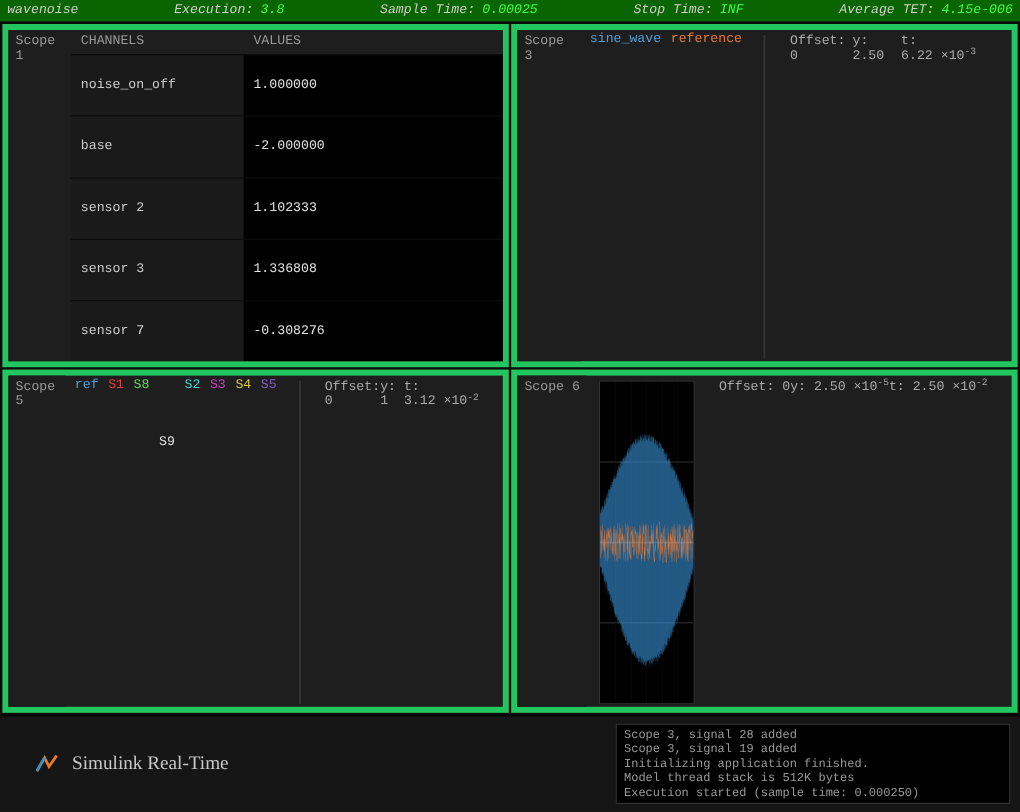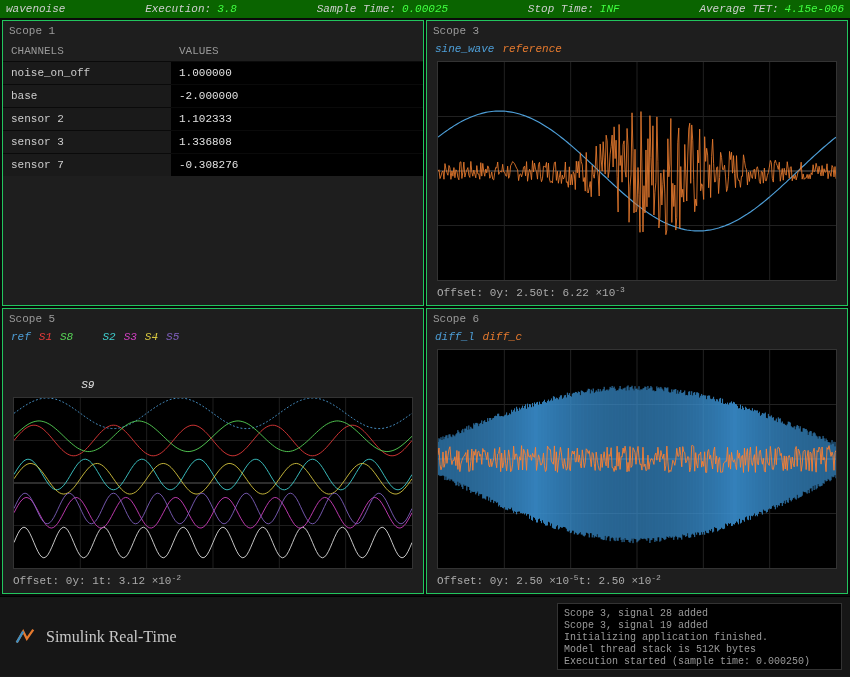--- a/index.html
+++ b/index.html
@@ -27,35 +27,33 @@
   display: grid;
   grid-template-columns: 1fr 1fr;
   grid-template-rows: 286px 286px;
   gap: 2px;
   padding: 2px;
   background: #0a0a0a;
 }
 .panel {
   background: #1e1e1e;
   display: flex;
-  flex-direction: column;
-  border: 1px solid #22c55e;
+  border: 5px solid #22c55e;
 }
 .panel-title {
   color: #9a9a9a;
   padding: 4px 6px;
   font-size: 11px;
   background: #1e1e1e;
 }
 .scope-legend {
   padding: 2px 8px;
   font-size: 11px;
   display: flex;
   gap: 8px;
-  font-style: italic;
 }
 .scope-area {
   flex: 1;
   margin: 4px 10px 2px 10px;
   background: #000;
   position: relative;
   border: 1px solid #333;
 }
 .scope-footer {
   display: flex;
@@ -82,24 +80,24 @@
 .chtable td.val { text-align: left; background: #000; color: #e0e0e0; padding-right: 90px;}
 .chtable td.name { background: #1a1a1a; width: 40%;}
 
 .bottom {
   height: 80px;
   display: flex;
   background: #161616;
   border-top: 1px solid #000;
 }
 .brand {
-  width: 557px;
+  width: 513px;
   display: flex;
   align-items: center;
-  padding-left: 14px;
+  padding-left: 28px;
   gap: 10px;
 }
 .brand-icon {
   width: 22px; height: 22px;
   position: relative;
 }
 .brand-text {
   font-family: Georgia, serif;
   font-size: 16px;
   color: #c8c8c8;
@@ -252,24 +250,20 @@
       <span>Offset: 0</span>
       <span>y: 1</span>
       <span>
         <span>t: 3.12</span>&nbsp;<span>×10</span><span class="sup">-2</span>
       </span>
     </div>
   </div>
 
   <div class="panel">
     <div class="panel-title">Scope 6</div>
-    <div class="scope-legend" id="scope6-legend">
-        <span style="color: rgb(78, 159, 216);">diff_l</span>
-        <span style="color: rgb(230, 122, 46);">diff_c</span>
-      </div>
     <div class="scope-area">
       <svg class="plot" id="scope6-svg" viewBox="0 0 400 220" preserveAspectRatio="none">
           <line x1="66.66666666666667" y1="0" x2="66.66666666666667" y2="220" class="gridline"></line>
           <line x1="133.33333333333334" y1="0" x2="133.33333333333334" y2="220" class="gridline"></line>
           <line x1="200" y1="0" x2="200" y2="220" class="gridline"></line>
           <line x1="266.6666666666667" y1="0" x2="266.6666666666667" y2="220" class="gridline"></line>
           <line x1="333.3333333333333" y1="0" x2="333.3333333333333" y2="220" class="gridline"></line>
           <line x1="0" y1="55" x2="400" y2="55" class="gridline"></line>
           <line x1="0" y1="110" x2="400" y2="110" class="gridline"></line>
           <line x1="0" y1="165" x2="400" y2="165" class="gridline"></line>

